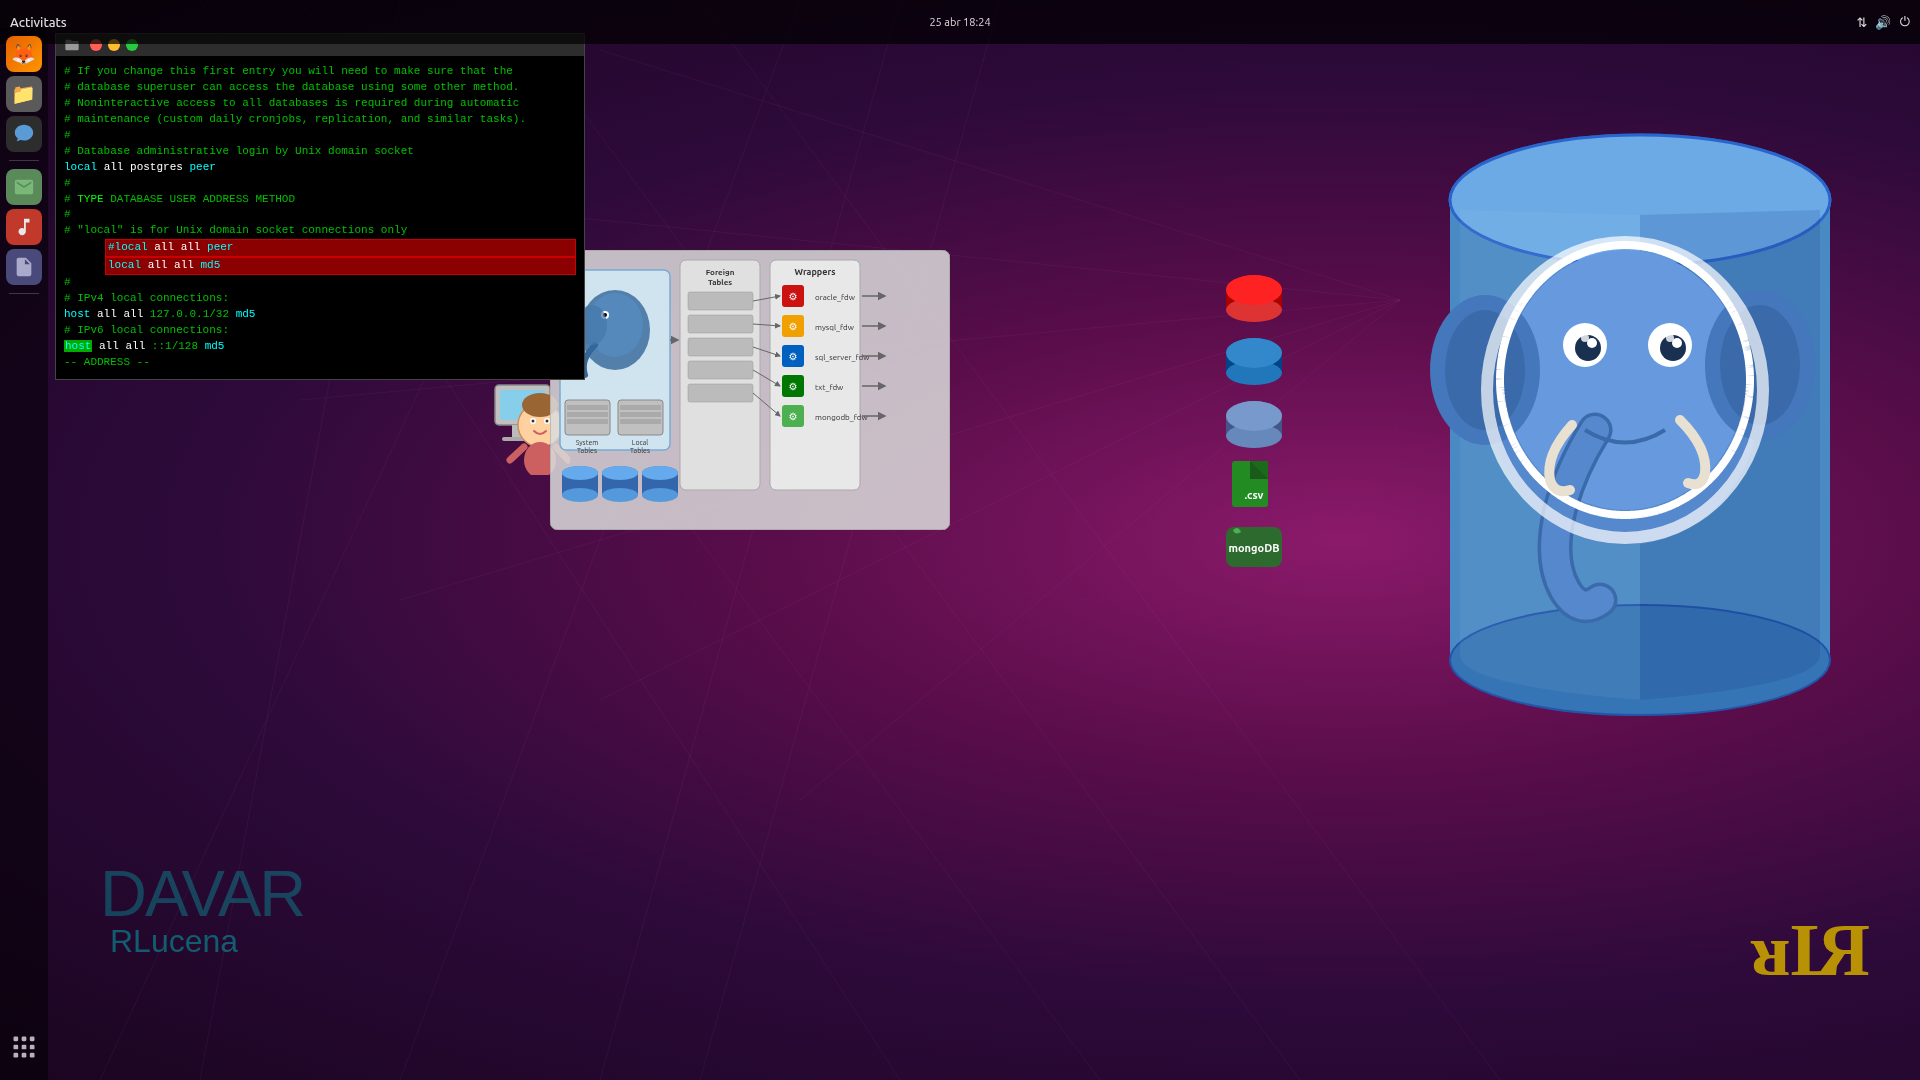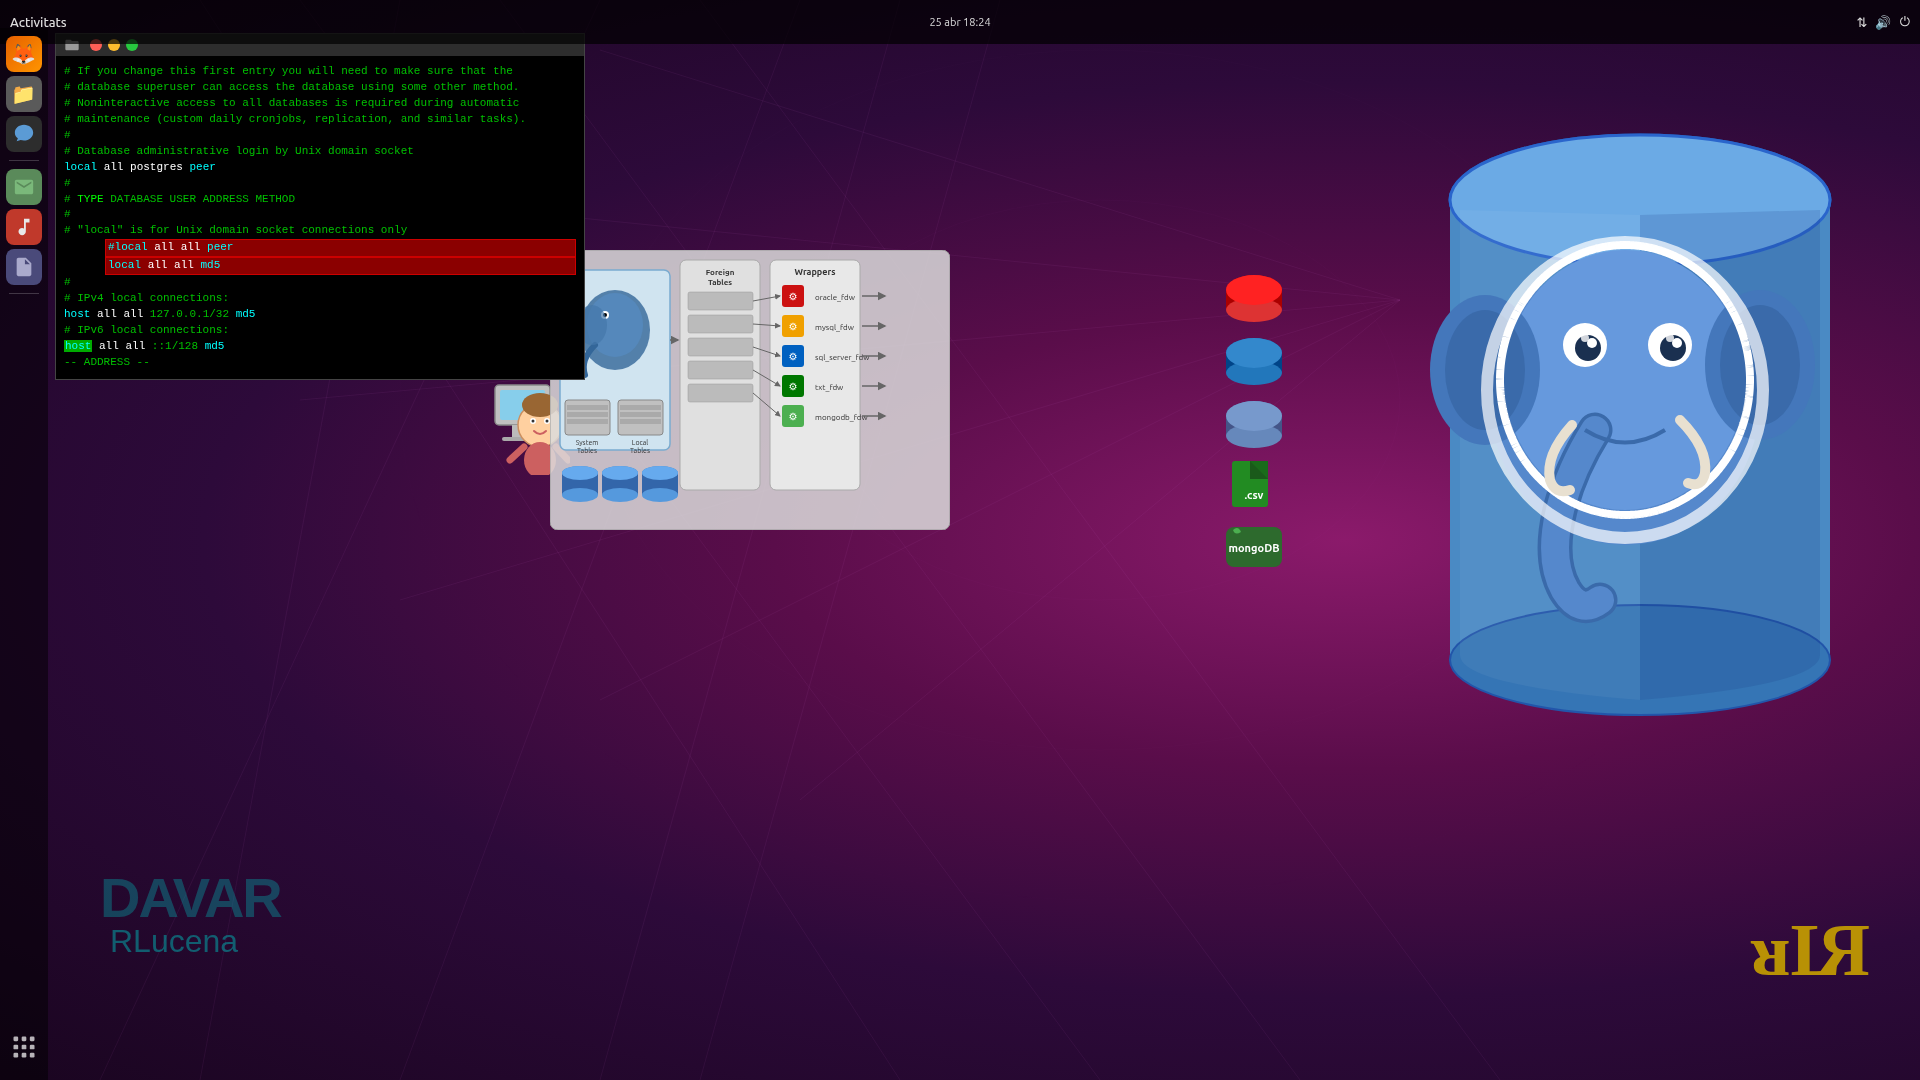--- a/index.html
+++ b/index.html
@@ -141,22 +141,22 @@
     }
 
     
     .watermark {
       position: absolute;
       bottom: 120px;
       left: 100px;
       z-index: 20;
     }
     .watermark-text {
-      font-size: 56px;
-      font-weight: 700;
+      font-size: 65px;
+      font-weight: 400;
       color: rgba(0, 180, 180, 0.35);
       font-family: 'Arial Black', sans-serif;
       letter-spacing: -2px;
       line-height: 0.9;
     }
     .watermark-sub {
       font-size: 32px;
       color: rgba(0, 180, 180, 0.5);
       font-family: 'Arial', sans-serif;
       margin-left: 10px;

